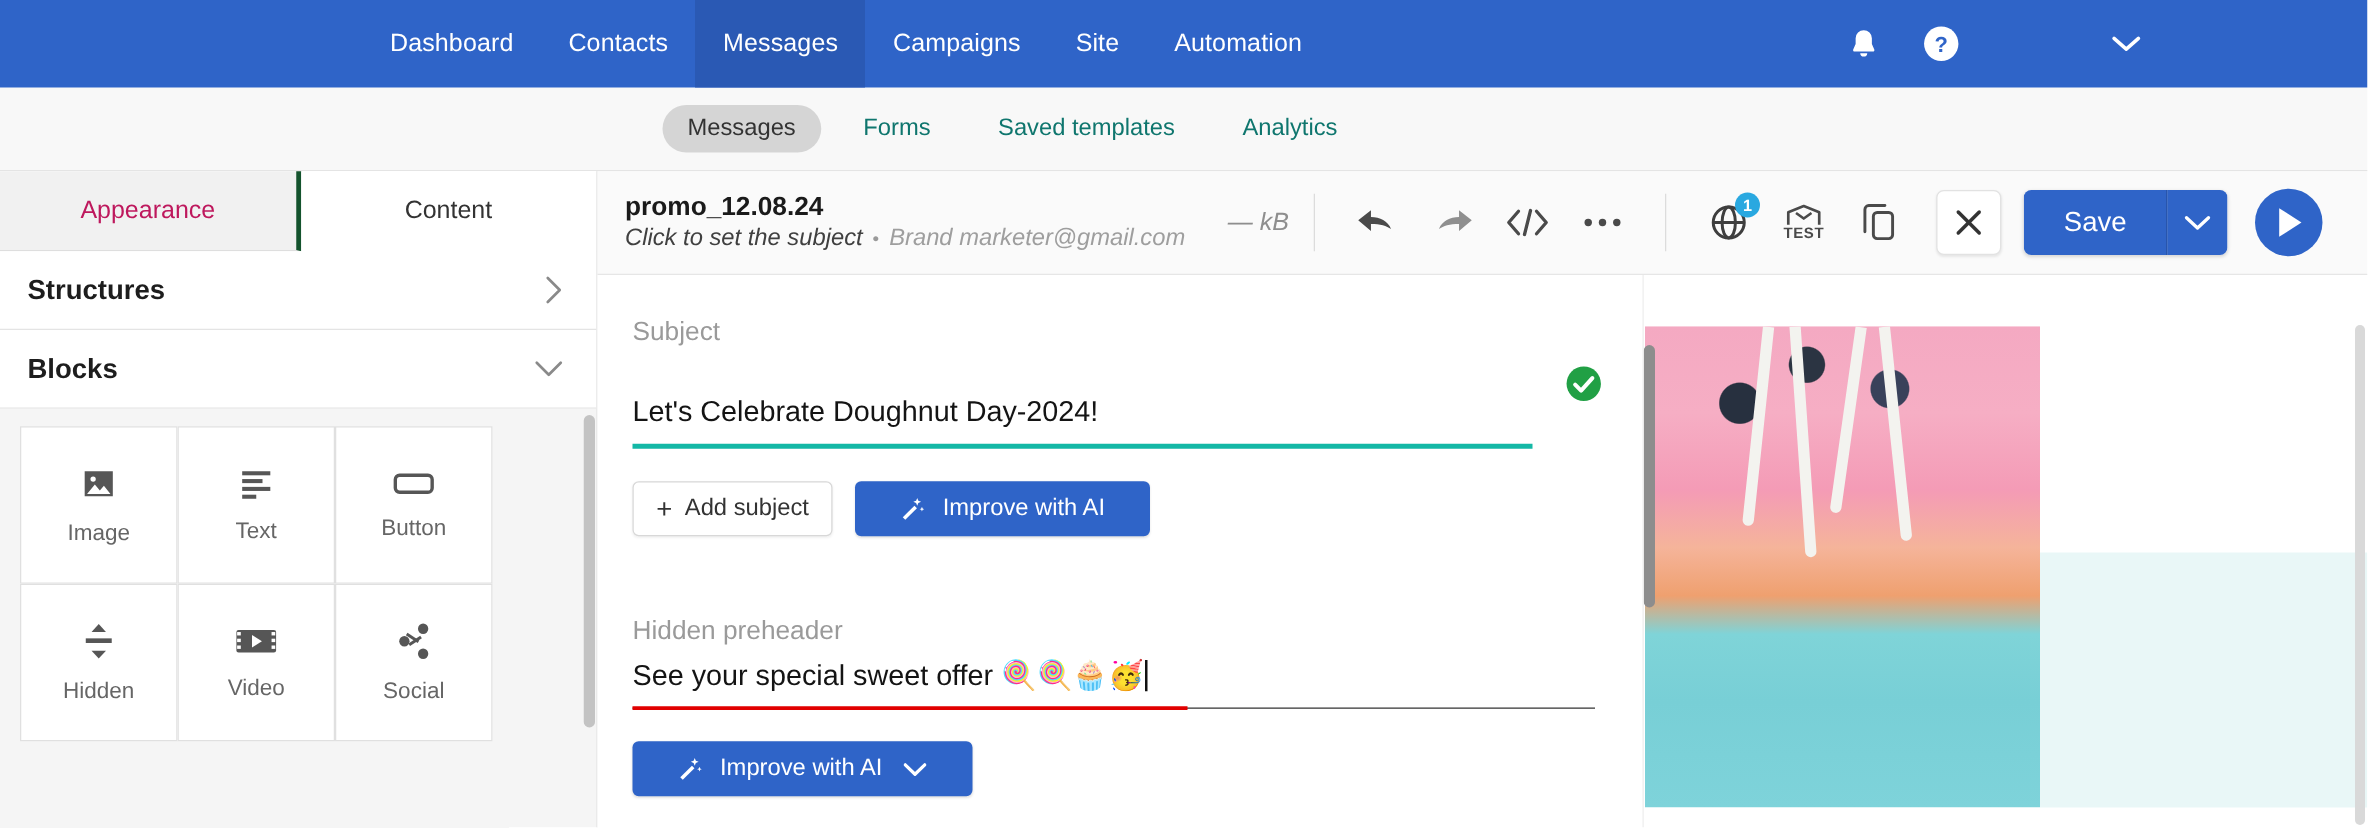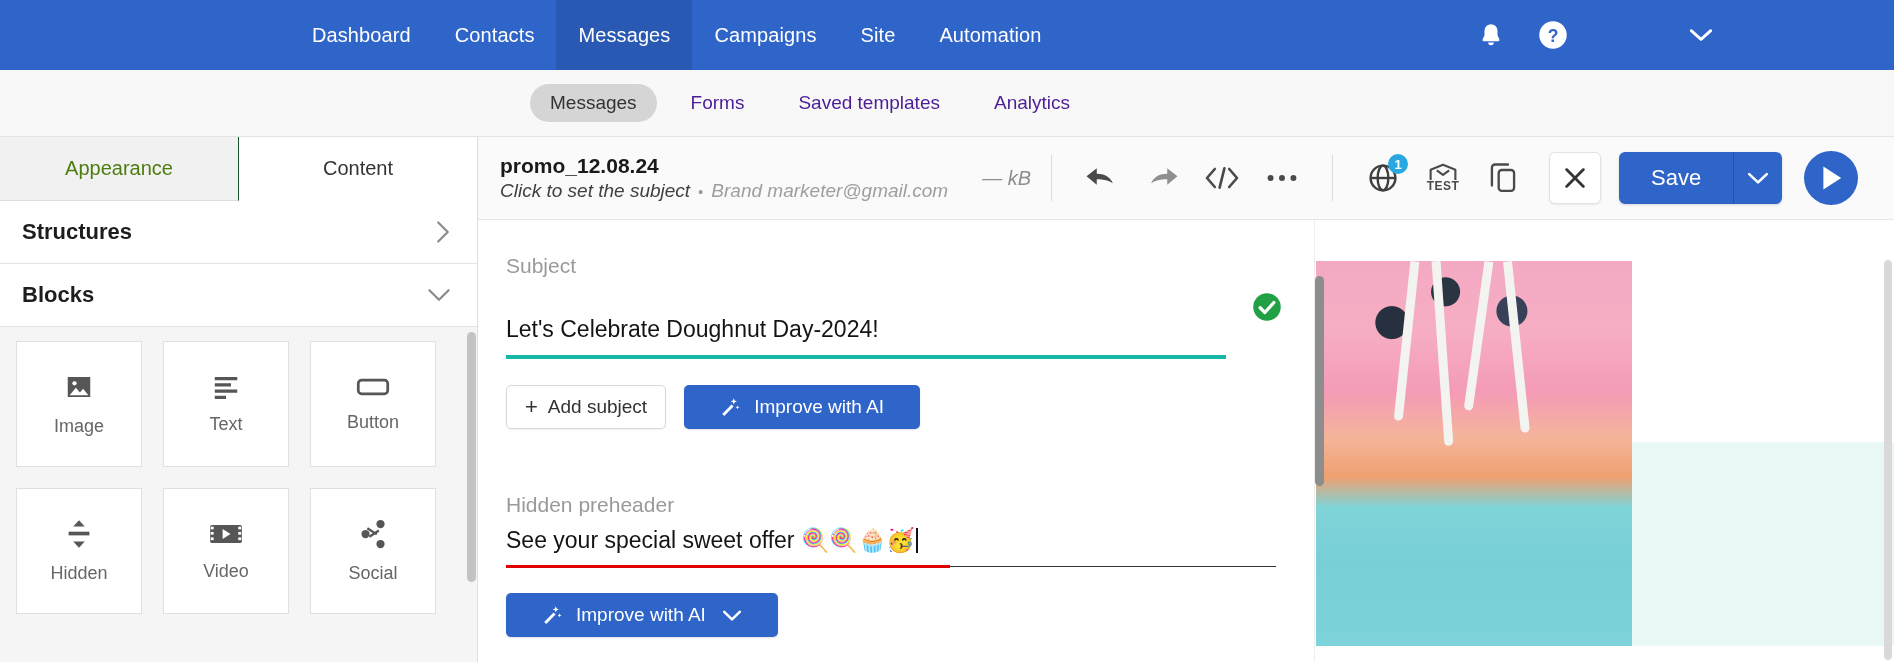--- a/index.html
+++ b/index.html
@@ -49,21 +49,21 @@
   .subnav {
     height: 67px;
     background: #f8f8f8;
     border-bottom: 1px solid #e4e4e4;
     display: flex;
     align-items: center;
     padding-left: 530px;
   }
   .subnav-item {
     font-size: 19px;
-    color: #4c1d95;
+    color: #0f766e;
     padding: 8px 20px;
     margin-right: 14px;
     border-radius: 22px;
     cursor: pointer;
     white-space: nowrap;
   }
   .subnav-item.active { background: #d5d5d5; color: #333; }
 
   
   .workspace { display: flex; height: 525px; }
@@ -75,24 +75,24 @@
     background: #ffffff;
     border-right: 1px solid #dedede;
     display: flex; flex-direction: column;
     position: relative;
   }
   .lp-tabs { display: flex; height: 64px; }
   .lp-tab {
     flex: 1;
     display: flex; align-items: center; justify-content: center;
     font-size: 20px;
-    color: #4d7c0f;
+    color: #be185d;
     cursor: pointer;
     background: #f1f1f1;
-    border-right: 1px solid #14532d;
+    border-right: 4px solid #14532d;
     border-bottom: 1px solid #dedede;
   }
   .lp-tab.active {
     background: #ffffff;
     color: #333;
     border-bottom: 1px solid transparent;
   }
   .lp-tab:last-child { border-right: none; }
 
   .lp-section {
@@ -106,21 +106,21 @@
   .lp-section-title { font-size: 22px; font-weight: bold; color: #1d1d1d; }
   .chev { color: #777; display: flex; }
 
   .blocks-area {
     background: #f5f5f5;
     flex: 1;
     padding: 14px 16px 0 16px;
     overflow: hidden;
     position: relative;
   }
-  .blocks-grid { display: flex; flex-wrap: wrap; gap: 21px; }
+  .blocks-grid { display: flex; flex-wrap: wrap; }
   .block-card {
     width: 126px; height: 126px;
     background: #ffffff;
     border: 1px solid #e0e0e0;
     display: flex; flex-direction: column;
     align-items: center; justify-content: center;
     cursor: grab;
   }
   .block-icon { color: #565656; margin-bottom: 14px; display: flex; }
   .block-label { font-size: 18px; color: #666; }

